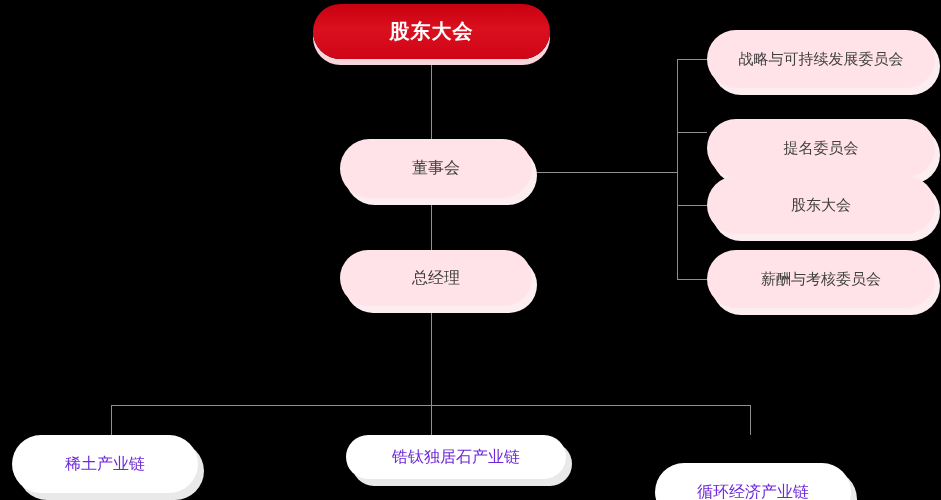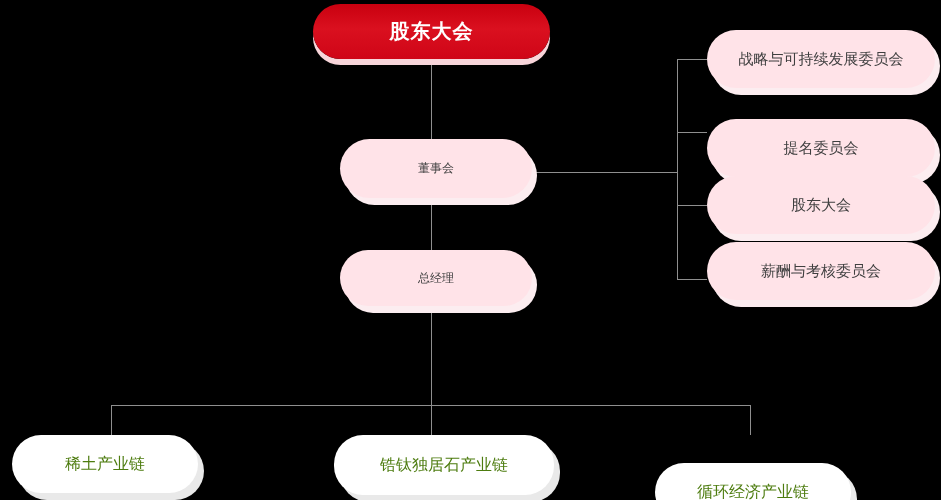--- a/index.html
+++ b/index.html
@@ -10,26 +10,26 @@
   .node{
     position:absolute;display:flex;align-items:center;justify-content:center;
     text-align:right;box-sizing:border-box;white-space:nowrap;
   }
   .node-root{
     background:linear-gradient(180deg,#c9000f 0%,#da101f 45%,#cf0517 100%);
     color:#ffffff;font-weight:bold;font-size:20px;letter-spacing:1px;
     border-radius:28px;box-shadow:0 6px 0 #f8d5da;
   }
   .node-pink{
-    background:#ffe3e8;color:#3f3f3f;font-size:12px;border-radius:30px;
+    background:#ffe3e8;color:#3f3f3f;font-size:16px;border-radius:30px;
     box-shadow:5px 7px 0 #fcedf0;
   }
   .node-pink.small{font-size:15px;}
   .node-white{
-    background:#ffffff;color:#4d7c0f;font-size:16px;border-radius:29px;
+    background:#ffffff;color:#6d28d9;font-size:16px;border-radius:29px;
     box-shadow:6px 7px 0 #e9e9e9;
   }
   .line{position:absolute;background:#8f8f8f;}
   .line.h{height:1px;}
   .line.v{width:1px;}
 </style>
 </head>
 <body>
 
 <div id="canvas">
@@ -53,21 +53,21 @@
   <div class="node node-pink" style="left:340px;top:139px;width:192px;height:59px;">董事会</div>
 
   <div class="node node-pink small" style="left:707px;top:30px;width:228px;height:58px;">战略与可持续发展委员会</div>
 
   <div class="node node-pink" style="left:340px;top:250px;width:192px;height:56px;">总经理</div>
 
   <div class="node node-pink small" style="left:707px;top:119px;width:228px;height:58px;">提名委员会</div>
 
   <div class="node node-pink small" style="left:707px;top:176px;width:228px;height:58px;">股东大会</div>
 
-  <div class="node node-pink small" style="left:707px;top:242px;width:228px;height:58px;">薪酬与考核委员会</div>
+  <div class="node node-pink small" style="left:707px;top:250px;width:228px;height:58px;">薪酬与考核委员会</div>
 
   <div class="node node-white" style="left:12px;top:435px;width:186px;height:58px;">稀土产业链</div>
 
-  <div class="node node-white" style="left:334px;top:435px;width:220px;height:60px;">锆钛独居石产业链</div>
+  <div class="node node-white" style="left:346px;top:435px;width:220px;height:44px;">锆钛独居石产业链</div>
 
   <div class="node node-white" style="left:655px;top:435px;width:196px;height:58px;margin-top:28px;">循环经济产业链</div>
 
 </div>
 
 </body></html>

